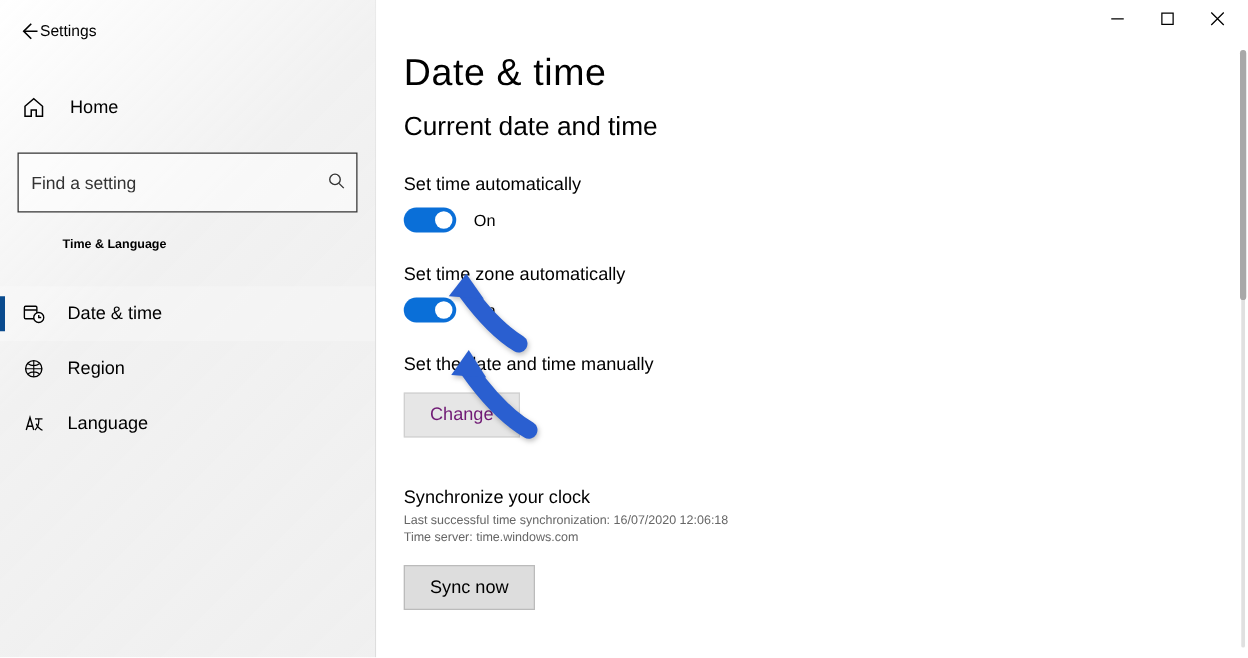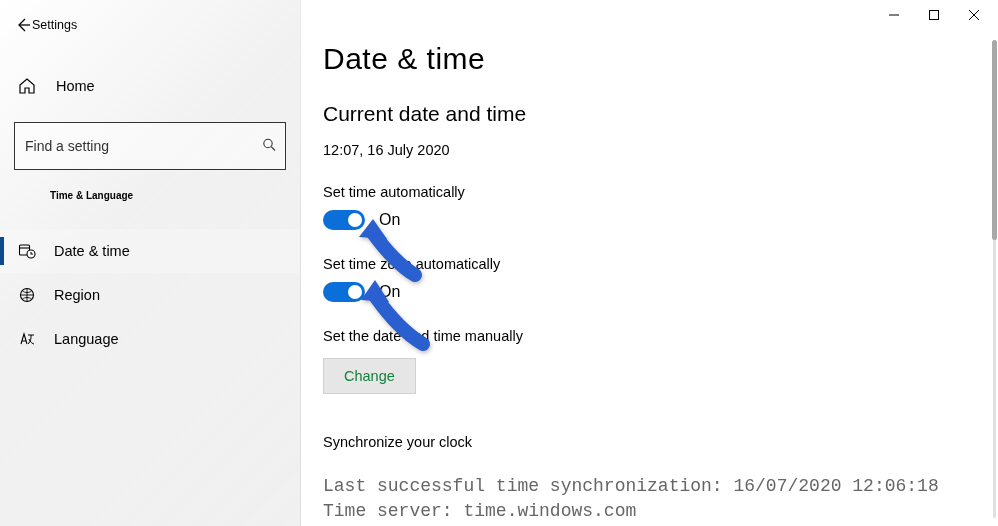--- a/index.html
+++ b/index.html
@@ -108,48 +108,48 @@
     width: 40px; height: 26px;
     display:flex; align-items:center; justify-content:center;
     cursor:pointer;
   }
   .main-inner {
     padding: 42px 0 0 22px;
     height: 100%;
     overflow-y: auto;
   }
   h1.page-title { font-weight: 400; font-size: 30px; letter-spacing: 0.5px; }
-  h2.section-hdr { font-weight: 400; font-size: 21px; margin-top: 26px; }
+  h2.section-hdr { font-weight: 400; font-size: 21px; margin-top: 14px; }
   .datetime-text { font-size: 14.5px; margin-top: 16px; }
   .setting-label { font-size: 14.5px; margin-top: 26px; }
   .toggle-row { display:flex; align-items:center; gap:14px; margin-top:10px; }
   .toggle {
     width: 42px; height: 20px; border-radius: 10px;
     background: #0a6fd8;
     position: relative;
     cursor:pointer;
   }
   .toggle-knob {
     position:absolute; right:3px; top:3px;
     width:14px; height:14px; border-radius:50%;
     background:#fff;
   }
-  .toggle-state { font-size:16px; }
+  .toggle-state { font-size:13px; }
   .btn {
     display:inline-flex; align-items:center; justify-content:center;
     height: 36px; padding: 0 20px;
     background:#ddd; border:1px solid #bbb;
     font-size:14.5px; font-family:inherit;
     cursor:pointer;
     margin-top: 14px;
   }
-  .btn.disabled { color:#15803d; background:#e6e6e6; border-color:#d0d0d0; cursor:default; }
+  .btn.disabled { color:#701a75; background:#e6e6e6; border-color:#d0d0d0; cursor:default; }
   .sync-block { margin-top: 40px; }
   .sync-title { font-size: 14.5px; }
-  .sync-sub { color:#666; font-size:18px; margin-top:24px; line-height:1.4;font-family:Liberation Mono, monospace; }
+  .sync-sub { color:#666; font-size:10px; margin-top:4px; line-height:1.4; }
 
   .scrollbar {
     position:absolute; right:2px; top:40px; bottom:8px;
     width:3px; background:#e0e0e0; border-radius:2px;
   }
   .scrollbar-thumb {
     position:absolute; left:-1px; width:5px; top:0; height:200px;
     background:#a8a8a8; border-radius:3px;
   }
 
@@ -247,21 +247,20 @@
     </div>
 
     <div class="scrollbar">
       <div class="scrollbar-thumb"></div>
     </div>
 
     <div class="main-inner">
       <h1 class="page-title">Date &amp; time</h1>
 
       <h2 class="section-hdr">Current date and time</h2>
-      <div class="datetime-text">12:07, 16 July 2020</div>
 
       <div class="setting-label">Set time automatically</div>
       <div class="toggle-row">
         <div class="toggle">
           <div class="toggle-knob"></div>
         </div>
         <span class="toggle-state">On</span>
       </div>
 
       <div class="setting-label">Set time zone automatically</div>

